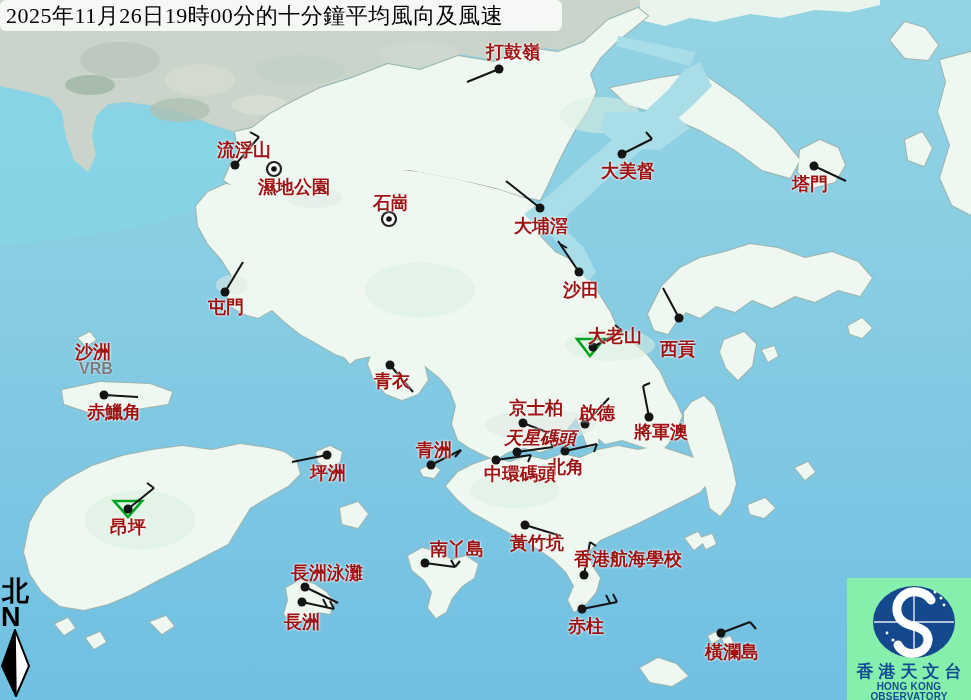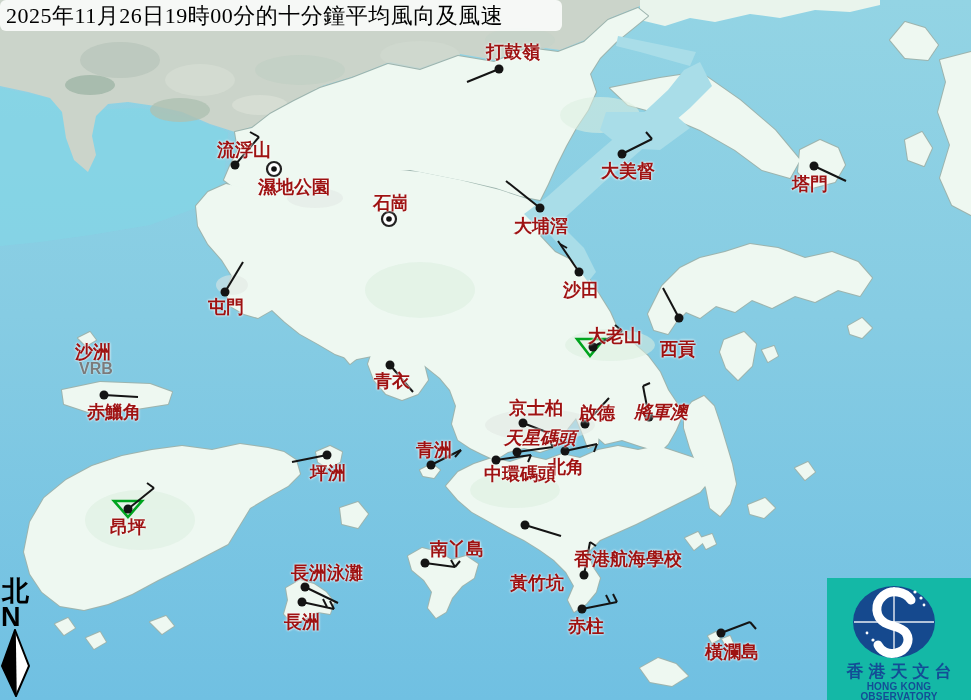--- a/index.html
+++ b/index.html
@@ -15,21 +15,21 @@
      text-shadow:0 0 2px rgba(255,255,255,.9);}
   #title-bar{position:absolute;left:0;top:0;width:562px;height:31px;
      background:rgba(253,254,253,.86);display:flex;align-items:center;border-radius:6px;}
   #title-bar span{font-family:"Liberation Serif",serif;font-size:22px;color:#000;
      padding-left:6px;letter-spacing:.5px;}
   #compass{position:absolute;left:0px;top:578px;width:40px;text-align:left;}
   #compass .cn{font-family:"Liberation Serif",serif;font-weight:bold;font-size:27px;color:#000;
      line-height:1;margin-left:2px;}
   #compass .n{font-family:"Liberation Sans",sans-serif;font-weight:bold;font-size:27px;color:#000;
      line-height:.9;margin-left:1px;}
-  #hko-logo{position:absolute;right:0;bottom:0;width:144px;height:122px;background:#14b8a6;}
+  #hko-logo{position:absolute;right:0;bottom:0;width:124px;height:122px;background:#86efac;}
   #hko-logo .cn{position:absolute;left:0;width:100%;top:85px;text-align:center;
      font-family:"Liberation Serif",serif;font-weight:bold;font-size:17px;color:#134D96;
      letter-spacing:5px;text-indent:5px;line-height:1;}
   #hko-logo .en{position:absolute;left:0;width:100%;top:104px;text-align:center;
      font-family:"Liberation Sans",sans-serif;font-weight:bold;font-size:10px;color:#134D96;
      letter-spacing:.2px;line-height:1;}
 </style>
 </head>
 <body>
 
@@ -317,29 +317,29 @@
       <div class="station-label" style="left: 581px; top: 290px;">沙田</div>
       <div class="station-label" style="left: 226px; top: 307px;">屯門</div>
       <div class="station-label" style="left: 678px; top: 303px; margin-top: 46px;">西貢</div>
       <div class="station-label" style="left: 602px; top: 336px; margin-left: 13px;">大老山</div>
       <div class="station-label" style="left: 93px; top: 352px;">沙洲</div>
       <div class="vrb-sub" style="left: 96px; top: 369px;">VRB</div>
       <div class="station-label" style="left: 114px; top: 412px;">赤鱲角</div>
       <div class="station-label" style="left: 392px; top: 381px;">青衣</div>
       <div class="station-label" style="left: 536px; top: 408px; text-align: center;">京士柏</div>
       <div class="station-label" style="left: 597px; top: 413px;">啟德</div>
-      <div class="station-label" style="left: 661px; top: 412px; font-style: italic;">將軍澳</div>
+      <div class="station-label" style="left: 661px; top: 432px;">將軍澳</div>
       <div class="station-label" style="left: 540px; top: 438px; font-style: italic;">天星碼頭</div>
       <div class="station-label" style="left: 566px; top: 467px;">北角</div>
       <div class="station-label" style="left: 520px; top: 474px;">中環碼頭</div>
       <div class="station-label" style="left: 434px; top: 450px;">青洲</div>
       <div class="station-label" style="left: 328px; top: 473px;">坪洲</div>
       <div class="station-label" style="left: 128px; top: 527px;">昂坪</div>
       <div class="station-label" style="left: 437px; top: 549px; padding-left: 40px;">南丫島</div>
-      <div class="station-label" style="left: 537px; top: 543px; margin-top: 40px;">黃竹坑</div>
+      <div class="station-label" style="left: 537px; top: 543px;">黃竹坑</div>
       <div class="station-label" style="left: 327px; top: 573px;">長洲泳灘</div>
       <div class="station-label" style="left: 302px; top: 622px;">長洲</div>
       <div class="station-label" style="left: 628px; top: 559px;">香港航海學校</div>
       <div class="station-label" style="left: 586px; top: 626px;">赤柱</div>
       <div class="station-label" style="left: 732px; top: 652px;">橫瀾島</div>
     </div>
 
   <div id="title-bar">
     <span>2025年11月26日19時00分的十分鐘平均風向及風速</span>
   </div>

